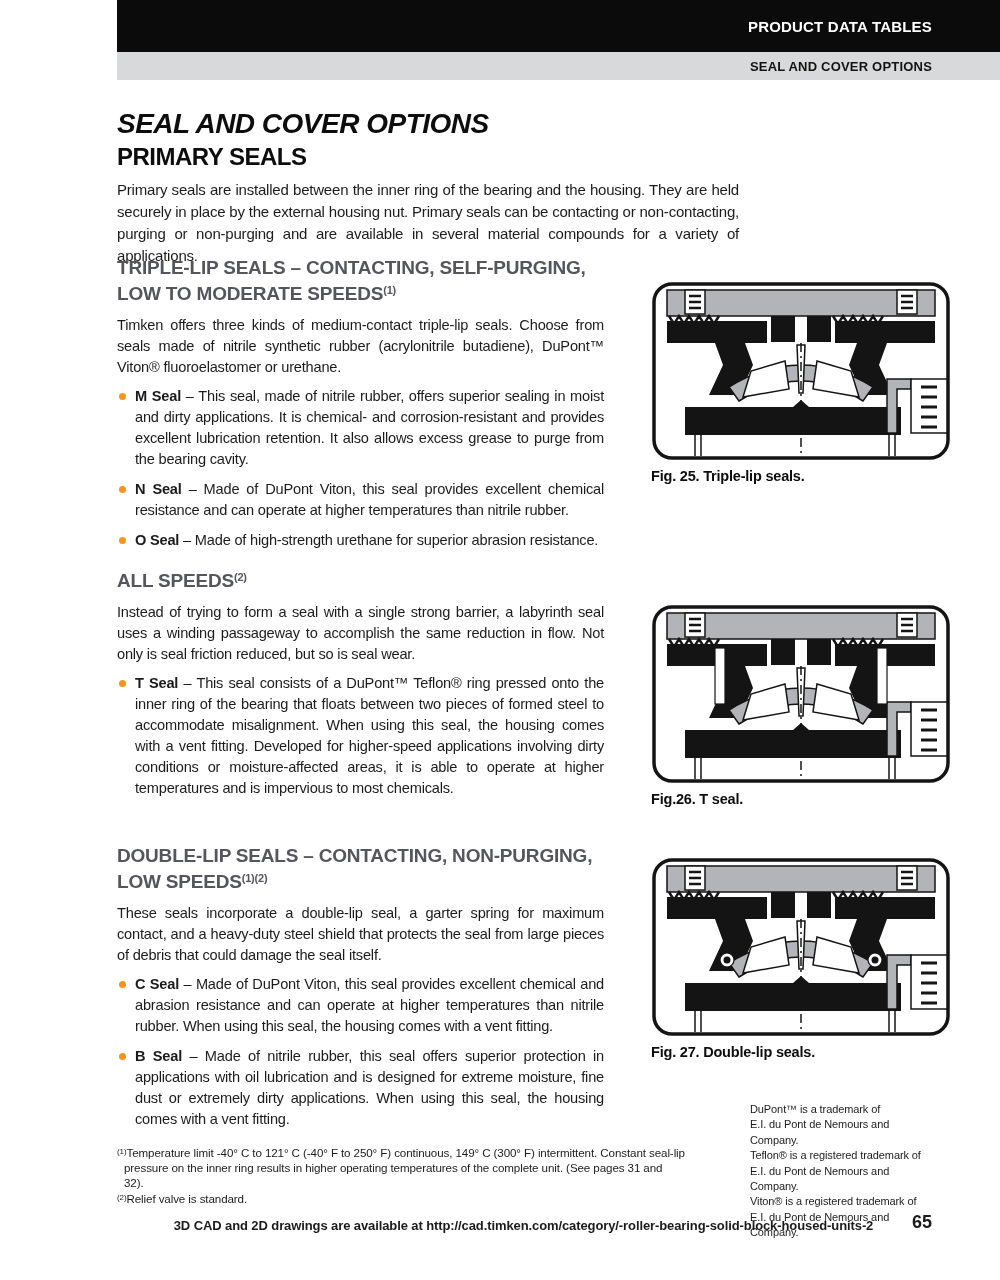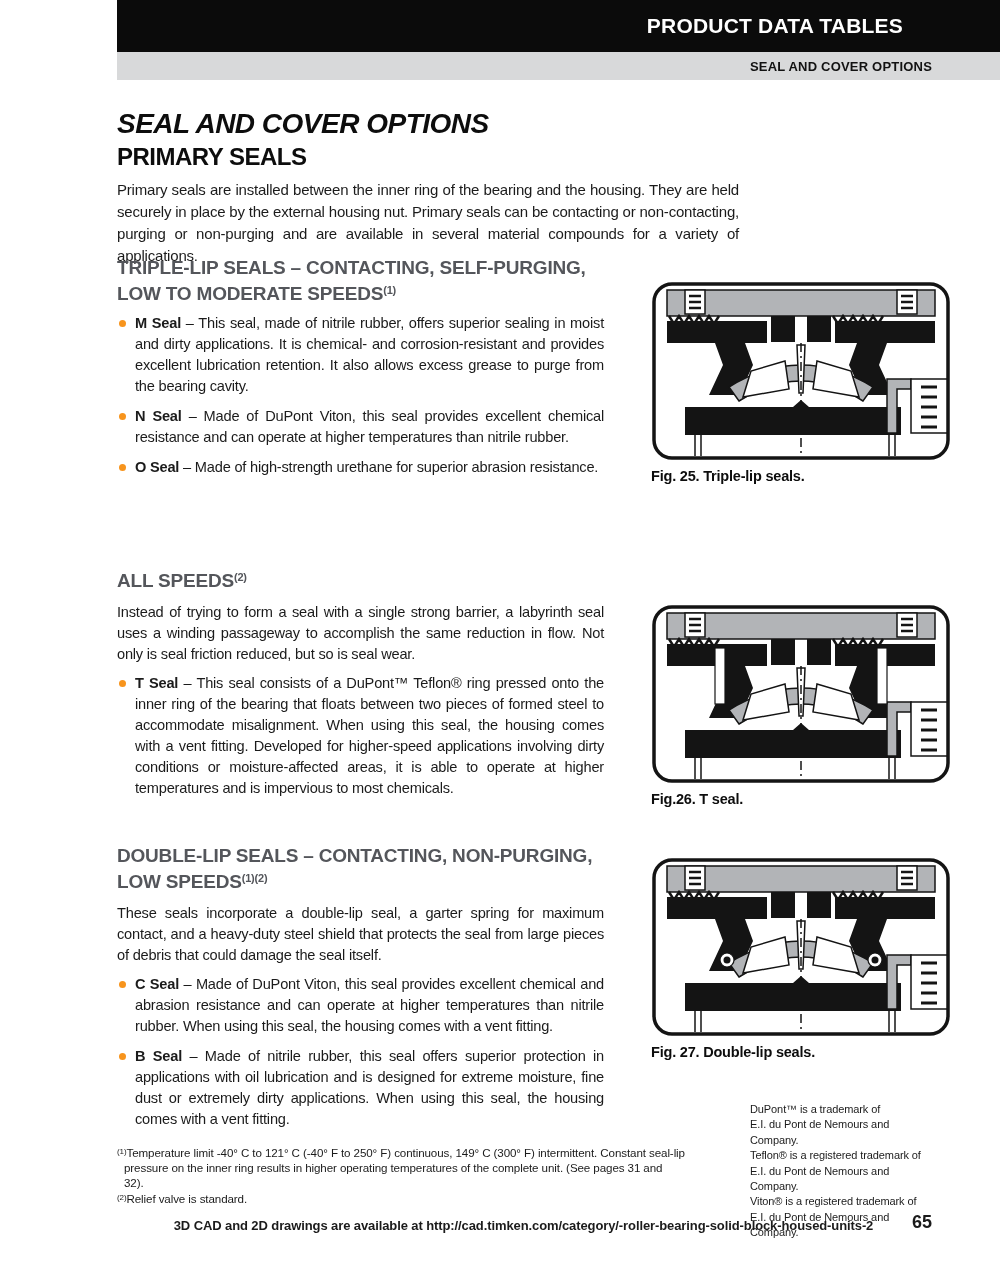--- a/index.html
+++ b/index.html
@@ -6,22 +6,22 @@
   .page{
     position:relative;width:1000px;height:1280px;background:#ffffff;
     font-family:"Liberation Sans",sans-serif;color:#1b1b1b;overflow:hidden;
   }
   
   .bar-black{
     position:absolute;left:117px;right:0;top:0;height:52px;background:#0b0b0b;
     display:flex;align-items:center;justify-content:flex-end;
   }
   .bar-black span{
-    color:#ffffff;font-weight:bold;font-size:21px;letter-spacing:.2px;
-    padding-right:97px;
+    color:#ffffff;font-weight:bold;font-size:15px;letter-spacing:.2px;
+    padding-right:68px;
   }
   .bar-gray{
     position:absolute;left:117px;right:0;top:52px;height:28px;background:#d8d9da;
     display:flex;align-items:center;justify-content:flex-end;
   }
   .bar-gray span{
     color:#121212;font-weight:bold;font-size:13px;letter-spacing:.2px;
     padding-right:68px;
   }
   
@@ -142,20 +142,21 @@
   <div class="bar-gray">
     <span>SEAL AND COVER OPTIONS</span>
   </div>
 
   <h1 class="doc-title">SEAL AND COVER OPTIONS</h1>
   <h2 class="doc-subtitle">PRIMARY SEALS</h2>
   <p class="intro">Primary seals are installed between the inner ring of the bearing and the housing. They are held securely in place by the external housing nut. Primary seals can be contacting or non-contacting, purging or non-purging and are available in several material compounds for a variety of applications.</p>
 
   <div class="section s1">
     <h3><span class="l1">TRIPLE-LIP SEALS – CONTACTING, SELF-PURGING,</span><span>LOW TO MODERATE SPEEDS</span><sup>(1)</sup></h3>
+    <p class="body">Timken offers three kinds of medium-contact triple-lip seals. Choose from seals made of nitrile synthetic rubber (acrylonitrile butadiene), DuPont™ Viton® fluoroelastomer or urethane.</p>
     <ul>
       <li><span class="term">M Seal</span><span> – This seal, made of nitrile rubber, offers superior sealing in moist and dirty applications. It is chemical- and corrosion-resistant and provides excellent lubrication retention. It also allows excess grease to purge from the bearing cavity.</span></li>
       <li><span class="term">N Seal</span><span> – Made of DuPont Viton, this seal provides excellent chemical resistance and can operate at higher temperatures than nitrile rubber.</span></li>
       <li><span class="term">O Seal</span><span> – Made of high-strength urethane for superior abrasion resistance.</span></li>
     </ul>
   </div>
 
   <div class="section s2">
     <h3><span>ALL SPEEDS</span><sup>(2)</sup></h3>
     <p class="body">Instead of trying to form a seal with a single strong barrier, a labyrinth seal uses a winding passageway to accomplish the same reduction in flow. Not only is seal friction reduced, but so is seal wear.</p>

